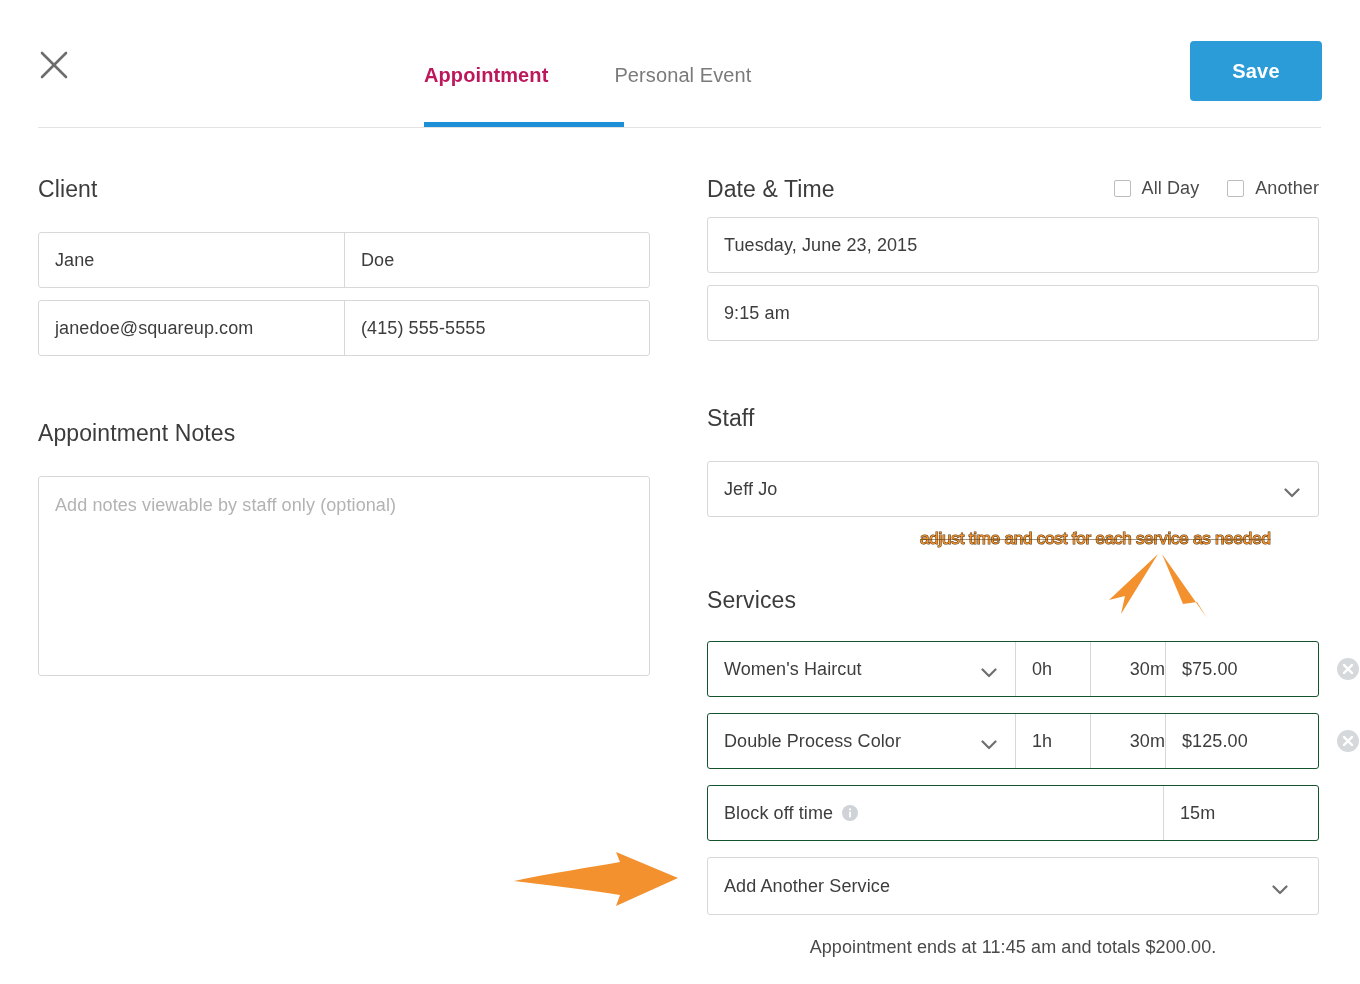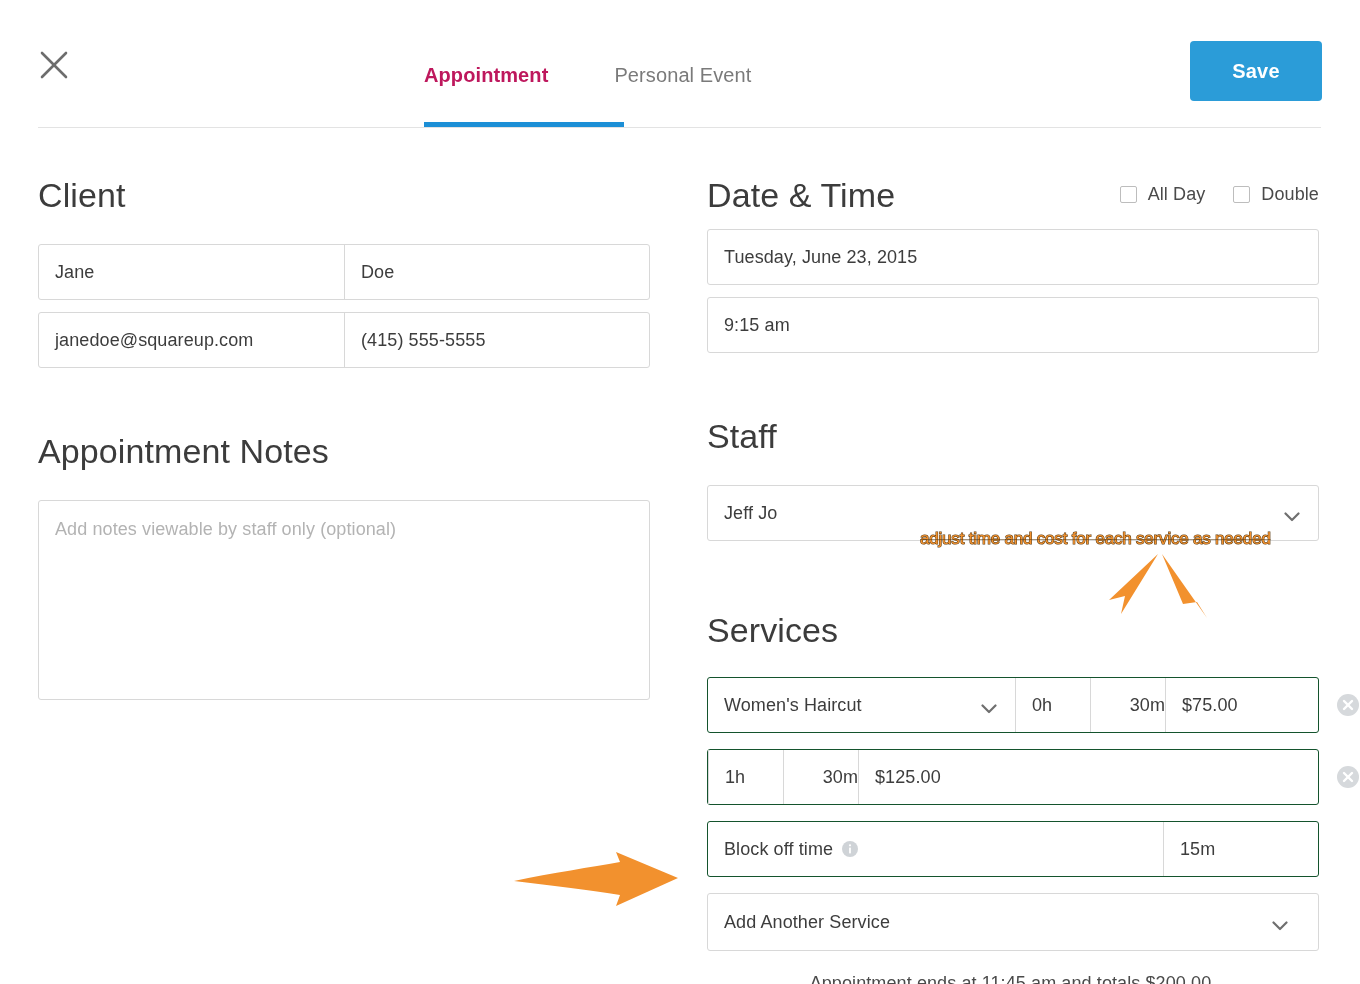--- a/index.html
+++ b/index.html
@@ -83,21 +83,21 @@
     left: 38px; top: 176px;
     width: 612px;
   }
   .col-right {
     position: absolute;
     left: 707px; top: 176px;
     width: 612px;
   }
 
   .section-title {
-    font-size: 34px;
+    font-size: 23px;
     font-weight: normal;
     color: #3c3c3c;
     margin: 0;
     letter-spacing: .1px;
   }
 
   
   .field {
     border: 1px solid #d8d8d8;
     border-radius: 3px;
@@ -361,21 +361,21 @@
 
   <div class="dt-header">
     <h2 class="section-title">Date &amp; Time</h2>
     <div class="dt-checks">
       <div class="check-item">
         <span class="checkbox"></span>
         <span class="check-label">All Day</span>
       </div>
       <div class="check-item">
         <span class="checkbox"></span>
-        <span class="check-label">Double</span>
+        <span class="check-label">Another</span>
       </div>
     </div>
   </div>
 
   <div class="field date-box">
     <span class="field-text">Tuesday, June 23, 2015</span>
   </div>
 
   <div class="field time-box">
     <span class="field-text">9:15 am</span>
@@ -417,20 +417,28 @@
       <div class="remove-btn">
         <svg width="24" height="24" viewBox="0 0 24 24" aria-hidden="true">
           <circle cx="12" cy="12" r="11" fill="#d6d9dc"></circle>
           <line x1="8" y1="8" x2="16" y2="16" stroke="#ffffff" stroke-width="2.4" stroke-linecap="round"></line>
           <line x1="16" y1="8" x2="8" y2="16" stroke="#ffffff" stroke-width="2.4" stroke-linecap="round"></line>
         </svg>
       </div>
     </div>
 
     <div class="svc-row">
+      <div class="svc-name">
+        <span class="field-text" style="padding-left:0">Double Process Color</span>
+        <span class="chev">
+          <svg width="16" height="10" viewBox="0 0 16 10" aria-hidden="true">
+            <polyline points="1.5,1.5 8,8 14.5,1.5" fill="none" stroke="#6f6f6f" stroke-width="2.2" stroke-linecap="round" stroke-linejoin="round"></polyline>
+          </svg>
+        </span>
+      </div>
       <div class="svc-cell svc-h">
         <span class="field-text" style="padding-left:0">1h</span>
       </div>
       <div class="svc-cell svc-m">
         <span class="field-text" style="padding-left:0">30m</span>
       </div>
       <div class="svc-cell svc-p">
         <span class="field-text" style="padding-left:0">$125.00</span>
       </div>
       <div class="remove-btn">

